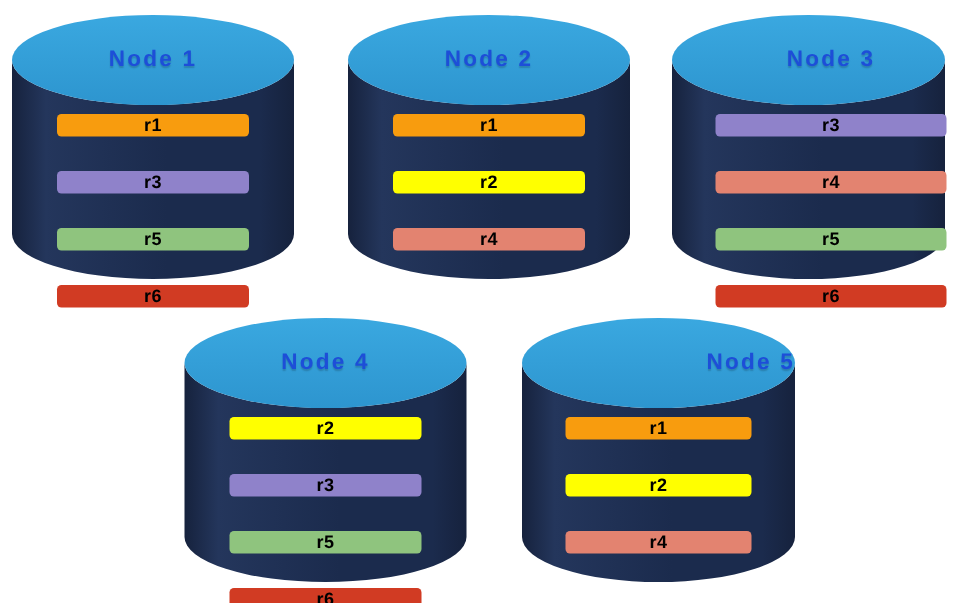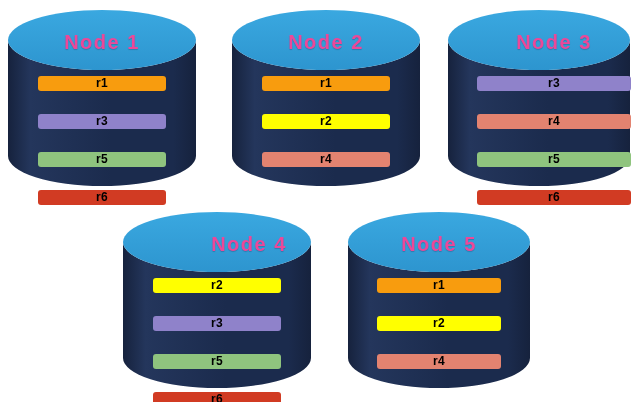--- a/index.html
+++ b/index.html
@@ -28,23 +28,23 @@
     position: absolute;
     left: 0;
     top: 0;
     overflow: visible;
   }
   .node-title {
     position: absolute;
     left: 0;
     width: 100%;
     text-align: center;
-    color: #ec4899;
+    color: #1d4ed8;
     font-weight: bold;
-    font-size: 20px;
+    font-size: 15px;
     letter-spacing: 1.5px;
     line-height: 1;
     white-space: nowrap;
     z-index: 3;
     text-shadow: 0 1px 1px rgba(0,0,0,0.18);
   }
   .records {
     position: absolute;
     left: 0;
     width: 100%;
@@ -185,21 +185,21 @@
             <stop offset="100%" stop-color="#16223d"></stop>
           </linearGradient>
           <linearGradient id="topGrad3" x1="0" y1="0" x2="0" y2="1">
             <stop offset="0%" stop-color="#3aa8e0"></stop>
             <stop offset="100%" stop-color="#2d95cf"></stop>
           </linearGradient>
         </defs>
         <path d="M 0,32 L 0,148 A 94,30 0 0 0 188,148 L 188,32 A 94,30 0 0 1 0,32 Z" fill="url(#bodyGrad3)"></path>
         <ellipse cx="94" cy="32" rx="94" ry="30" fill="url(#topGrad3)"></ellipse>
       </svg>
-      <div class="node-title" style="top: 24px; padding-left: 32px;">Node  4</div>
+      <div class="node-title" style="top: 24px;">Node  4</div>
       <div class="records" style="top: 68px; padding-left: 30px; padding-right: 30px; box-sizing: border-box;">
         <div class="record-bar" style="background: rgb(255, 255, 0);">
           <span class="record-label">r2</span>
         </div>
         <div class="record-bar" style="background: rgb(143, 130, 202);">
           <span class="record-label">r3</span>
         </div>
         <div class="record-bar" style="background: rgb(143, 196, 126);">
           <span class="record-label">r5</span>
         </div>
@@ -219,21 +219,21 @@
             <stop offset="100%" stop-color="#16223d"></stop>
           </linearGradient>
           <linearGradient id="topGrad4" x1="0" y1="0" x2="0" y2="1">
             <stop offset="0%" stop-color="#3aa8e0"></stop>
             <stop offset="100%" stop-color="#2d95cf"></stop>
           </linearGradient>
         </defs>
         <path d="M 0,32 L 0,148 A 91,30 0 0 0 182,148 L 182,32 A 91,30 0 0 1 0,32 Z" fill="url(#bodyGrad4)"></path>
         <ellipse cx="91" cy="32" rx="91" ry="30" fill="url(#topGrad4)"></ellipse>
       </svg>
-      <div class="node-title" style="top: 24px;">Node  5</div>
+      <div class="node-title" style="top: 24px; text-align: right;">Node  5</div>
       <div class="records" style="top: 68px; padding-left: 29px; padding-right: 29px; box-sizing: border-box;">
         <div class="record-bar" style="background: rgb(248, 156, 14);">
           <span class="record-label">r1</span>
         </div>
         <div class="record-bar" style="background: rgb(255, 255, 0);">
           <span class="record-label">r2</span>
         </div>
         <div class="record-bar" style="background: rgb(227, 131, 112);">
           <span class="record-label">r4</span>
         </div>

